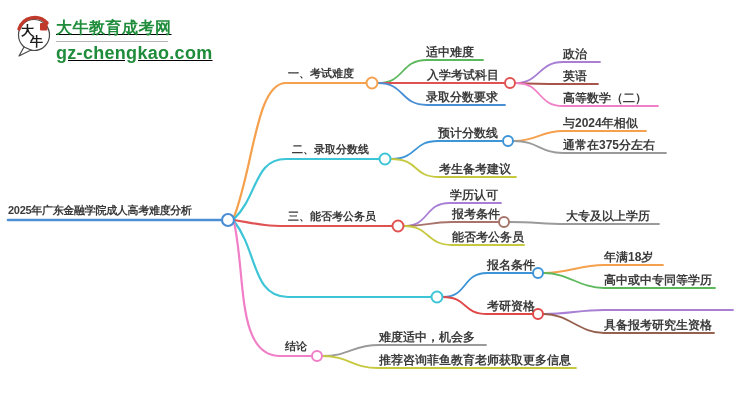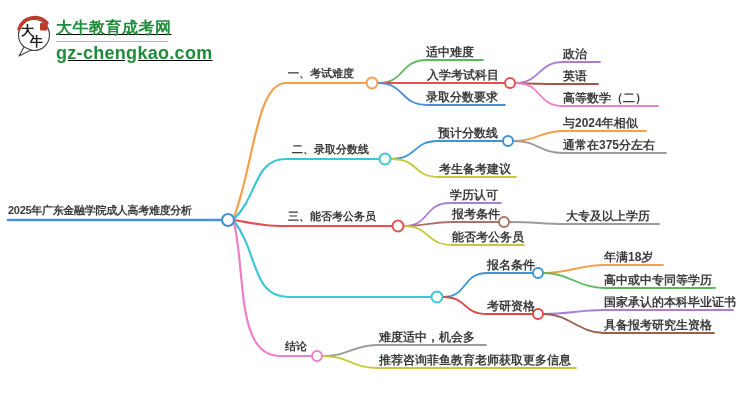--- a/index.html
+++ b/index.html
@@ -124,20 +124,19 @@
   <div class="lbl lbl-branch" style="left:288px;top:209px">三、能否考公务员</div>
   <div class="lbl" style="left:450px;top:188px">学历认可</div>
   <div class="lbl" style="left:452px;top:207px">报考条件</div>
   <div class="lbl" style="left:452px;top:230px">能否考公务员</div>
   <div class="lbl" style="left:566px;top:209px">大专及以上学历</div>
 
   <div class="lbl" style="left:487px;top:258px">报名条件</div>
   <div class="lbl" style="left:487px;top:299px">考研资格</div>
   <div class="lbl" style="left:604px;top:250px">年满18岁</div>
   <div class="lbl" style="left:604px;top:273px">高中或中专同等学历</div>
-  <div class="lbl" style="left:604px;top:295px">国家承认的本科毕业证书</div>
   <div class="lbl" style="left:604px;top:318px">具备报考研究生资格</div>
 
   <div class="lbl lbl-branch" style="left:285px;top:339px">结论</div>
   <div class="lbl" style="left:379px;top:330px">难度适中，机会多</div>
   <div class="lbl" style="left:379px;top:353px">推荐咨询菲鱼教育老师获取更多信息</div>
 
 </div>
 
 </body></html>

